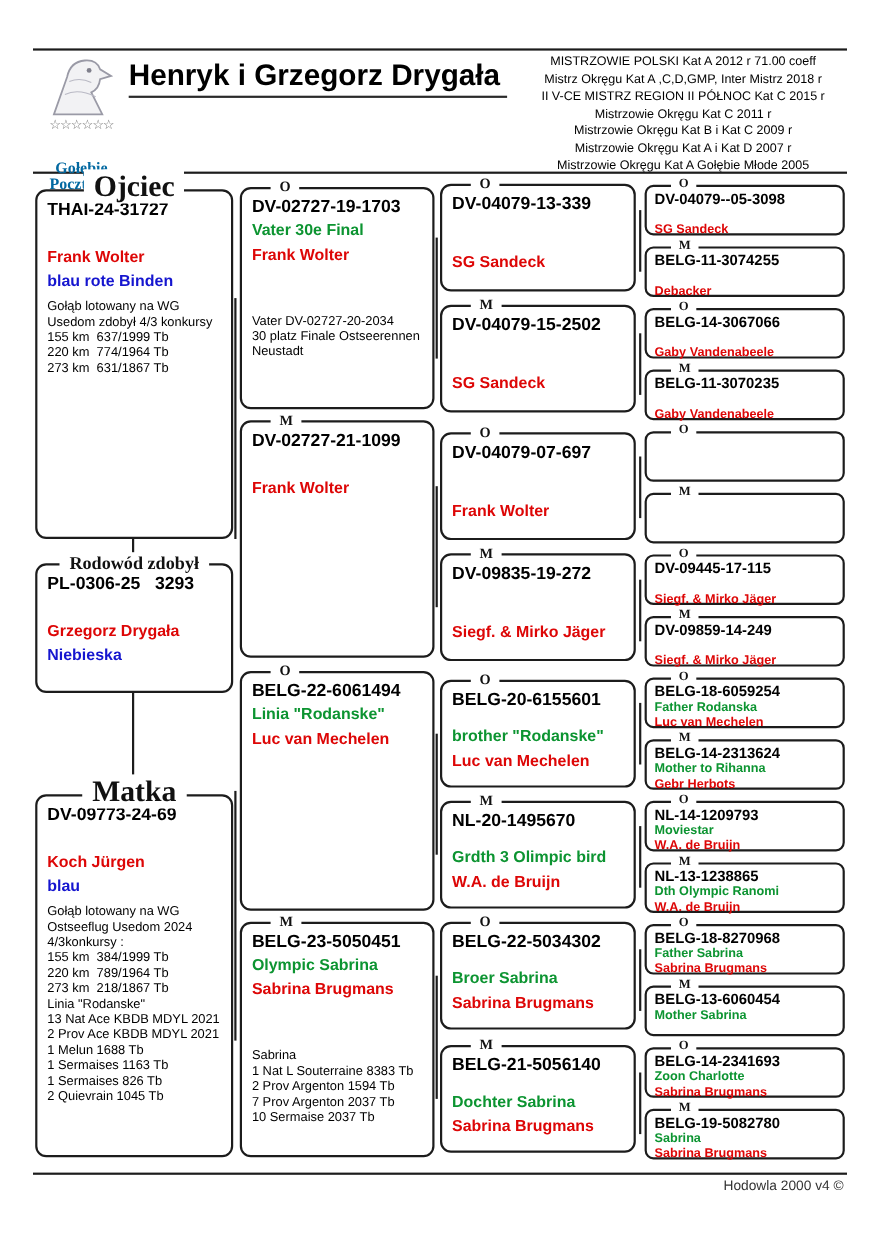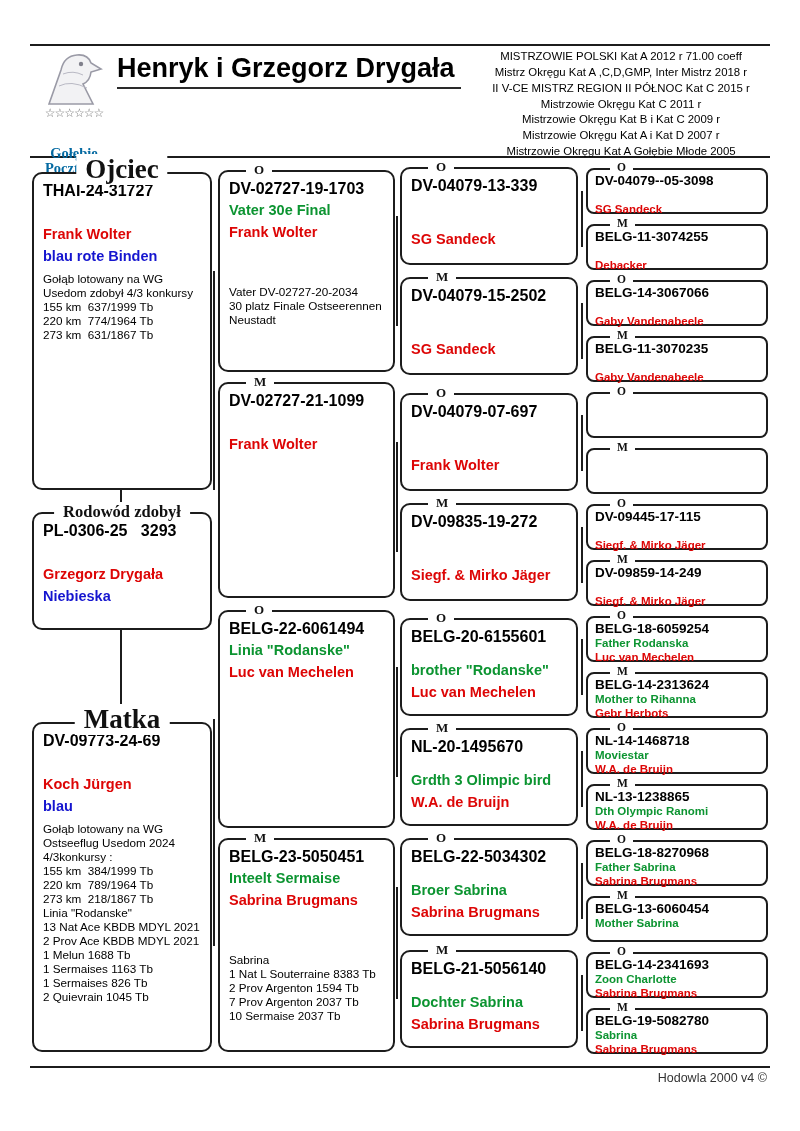--- a/index.html
+++ b/index.html
@@ -149,21 +149,21 @@
   <div class="pbox col2" style="left:218px;top:610px;width:177px;height:218px;">
     <span class="sex">O</span>
     <div class="ring">BELG-22-6061494</div>
     <div class="green">Linia "Rodanske"</div>
     <div class="red">Luc van Mechelen</div>
     <div class="notes"></div>
   </div>
   <div class="pbox col2" style="left:218px;top:838px;width:177px;height:214px;">
     <span class="sex">M</span>
     <div class="ring">BELG-23-5050451</div>
-    <div class="green">Inteelt Sermaise</div>
+    <div class="green">Olympic Sabrina</div>
     <div class="red">Sabrina Brugmans</div>
     <div class="notes">Sabrina
 1 Nat L Souterraine 8383 Tb
 2 Prov Argenton 1594 Tb
 7 Prov Argenton 2037 Tb
 10 Sermaise 2037 Tb</div>
   </div>
 
   <div class="pbox col3" style="left:400px;top:167px;width:178px;height:98px;">
     <span class="sex">O</span>
@@ -269,21 +269,21 @@
     <div class="red">Luc van Mechelen</div>
   </div>
   <div class="pbox col4" style="left:586px;top:672px;width:182px;height:46px;">
     <span class="sex">M</span>
     <div class="ring">BELG-14-2313624</div>
     <div class="green">Mother to Rihanna</div>
     <div class="red">Gebr Herbots</div>
   </div>
   <div class="pbox col4" style="left:586px;top:728px;width:182px;height:46px;">
     <span class="sex">O</span>
-    <div class="ring">NL-14-1468718</div>
+    <div class="ring">NL-14-1209793</div>
     <div class="green">Moviestar</div>
     <div class="red">W.A. de Bruijn</div>
   </div>
   <div class="pbox col4" style="left:586px;top:784px;width:182px;height:46px;">
     <span class="sex">M</span>
     <div class="ring">NL-13-1238865</div>
     <div class="green">Dth Olympic Ranomi</div>
     <div class="red">W.A. de Bruijn</div>
   </div>
   <div class="pbox col4" style="left:586px;top:840px;width:182px;height:46px;">

